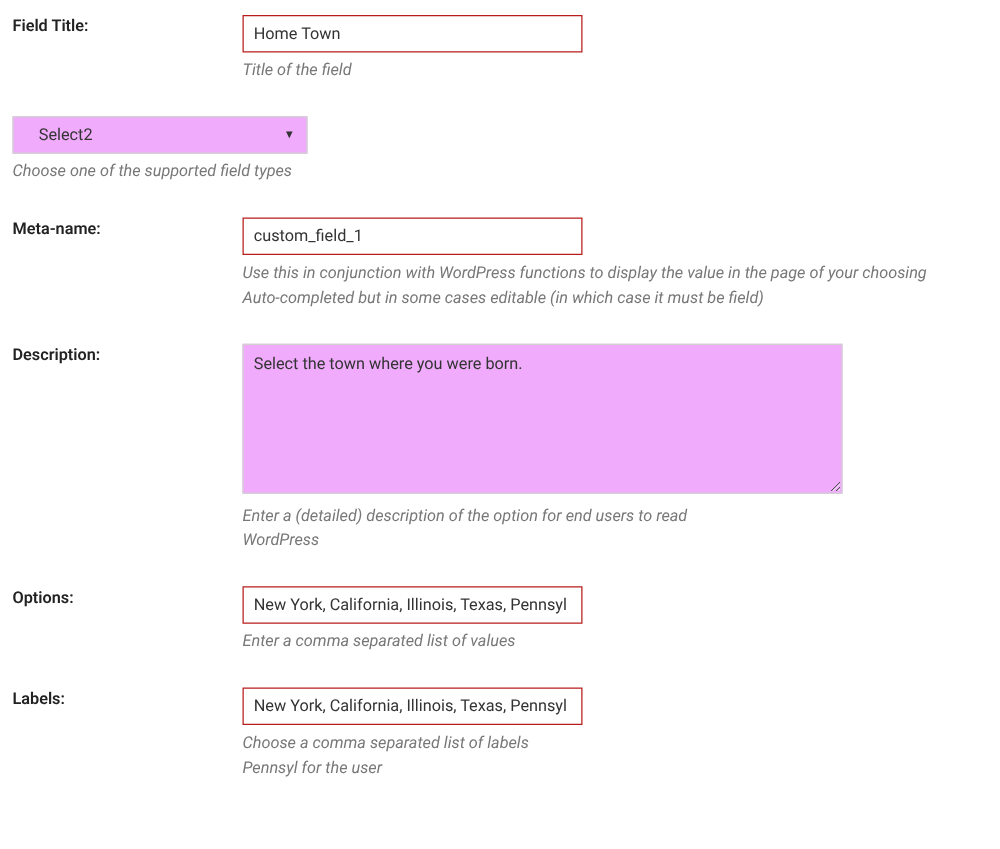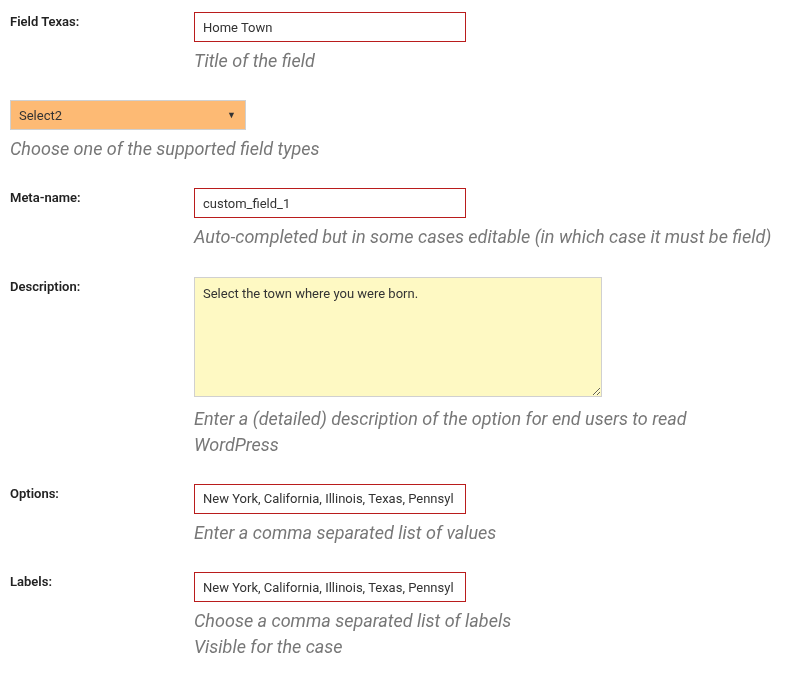--- a/index.html
+++ b/index.html
@@ -43,67 +43,67 @@
       font-size: 13px;
       font-family: inherit;
     }
     .select-wrapper {
       position: relative;
       width: 236px;
     }
     .select-wrapper select {
       width: 100%;
       height: 30px;
-      padding: 4px 8px;
+      padding: 4px 20px;
       border: 1px solid #d0d0d0;
-      background: #fdba74;
+      background: #f0abfc;
       color: #333;
       font-size: 13px;
       font-family: inherit;
       appearance: none;
       -webkit-appearance: none;
     }
     .select-wrapper::after {
       content: "▼";
       position: absolute;
       right: 10px;
       top: 50%;
       transform: translateY(-50%);
       font-size: 9px;
       color: #333;
       pointer-events: none;
     }
     textarea {
-      width: 408px;
+      width: 480px;
       height: 120px;
       padding: 8px;
       border: 1px solid #d0d0d0;
-      background: #fef9c3;
+      background: #f0abfc;
       color: #333;
       font-size: 13px;
       font-family: inherit;
       resize: both;
     }
     .help {
       color: #777;
       font-style: italic;
-      font-size: 18px;
+      font-size: 13px;
       line-height: 1.4;
       margin-top: 6px;
     }
     .help div {
       margin-bottom: 1px;
     }
   </style>
 </head>
 <body>
 
 <div class="form-row">
   <div class="label-col">
-    <label>Field Texas:</label>
+    <label>Field Title:</label>
   </div>
   <div class="input-col">
     <input type="text" value="Home Town" style="">
     <div class="help">
       <div>Title of the field</div>
     </div>
   </div>
 </div>
 
 <div class="form-row">
@@ -119,20 +119,21 @@
   </div>
 </div>
 
 <div class="form-row">
   <div class="label-col">
     <label>Meta-name:</label>
   </div>
   <div class="input-col">
     <input type="text" value="custom_field_1" style="">
     <div class="help">
+      <div>Use this in conjunction with WordPress functions to display the value in the page of your choosing</div>
       <div>Auto-completed but in some cases editable (in which case it must be field)</div>
     </div>
   </div>
 </div>
 
 <div class="form-row">
   <div class="label-col">
     <label>Description:</label>
   </div>
   <div class="input-col">
@@ -157,16 +158,16 @@
 </div>
 
 <div class="form-row">
   <div class="label-col">
     <label>Labels:</label>
   </div>
   <div class="input-col">
     <input type="text" value="New York, California, Illinois, Texas, Pennsyl" style="">
     <div class="help">
       <div>Choose a comma separated list of labels</div>
-      <div>Visible for the case</div>
+      <div>Pennsyl for the user</div>
     </div>
   </div>
 </div>
 
 </body></html>

